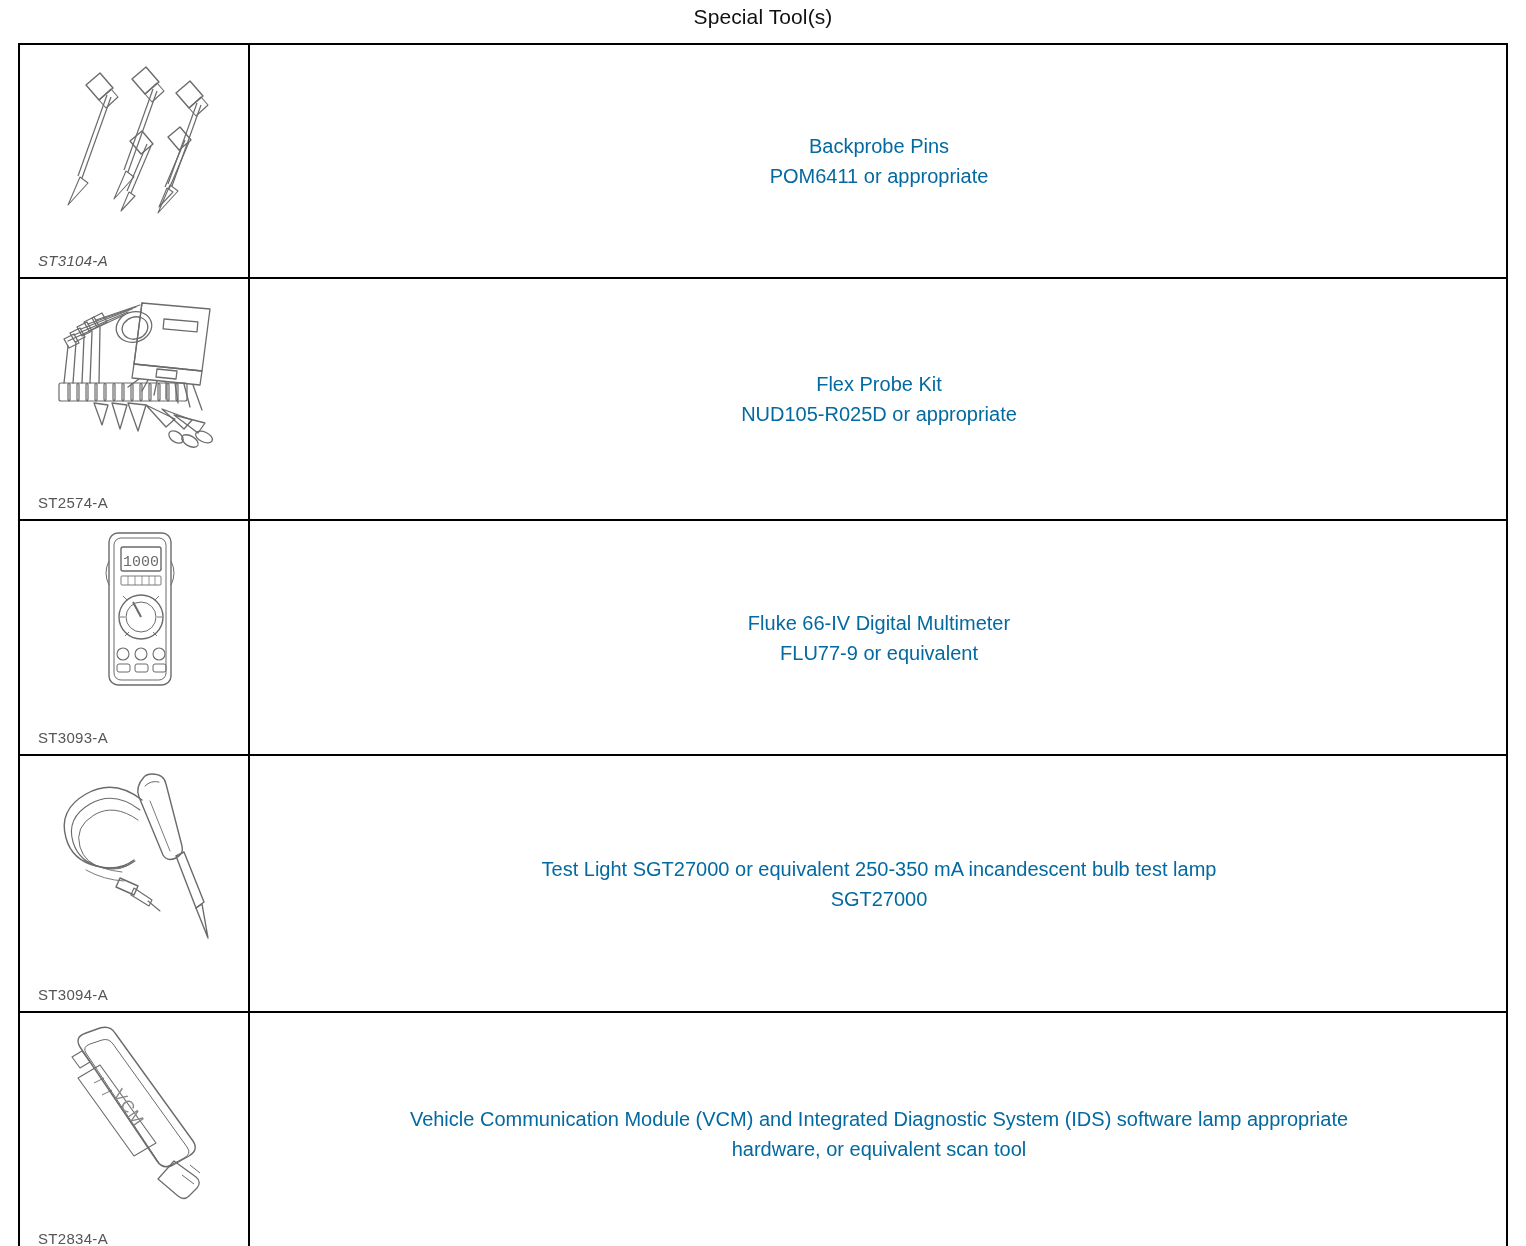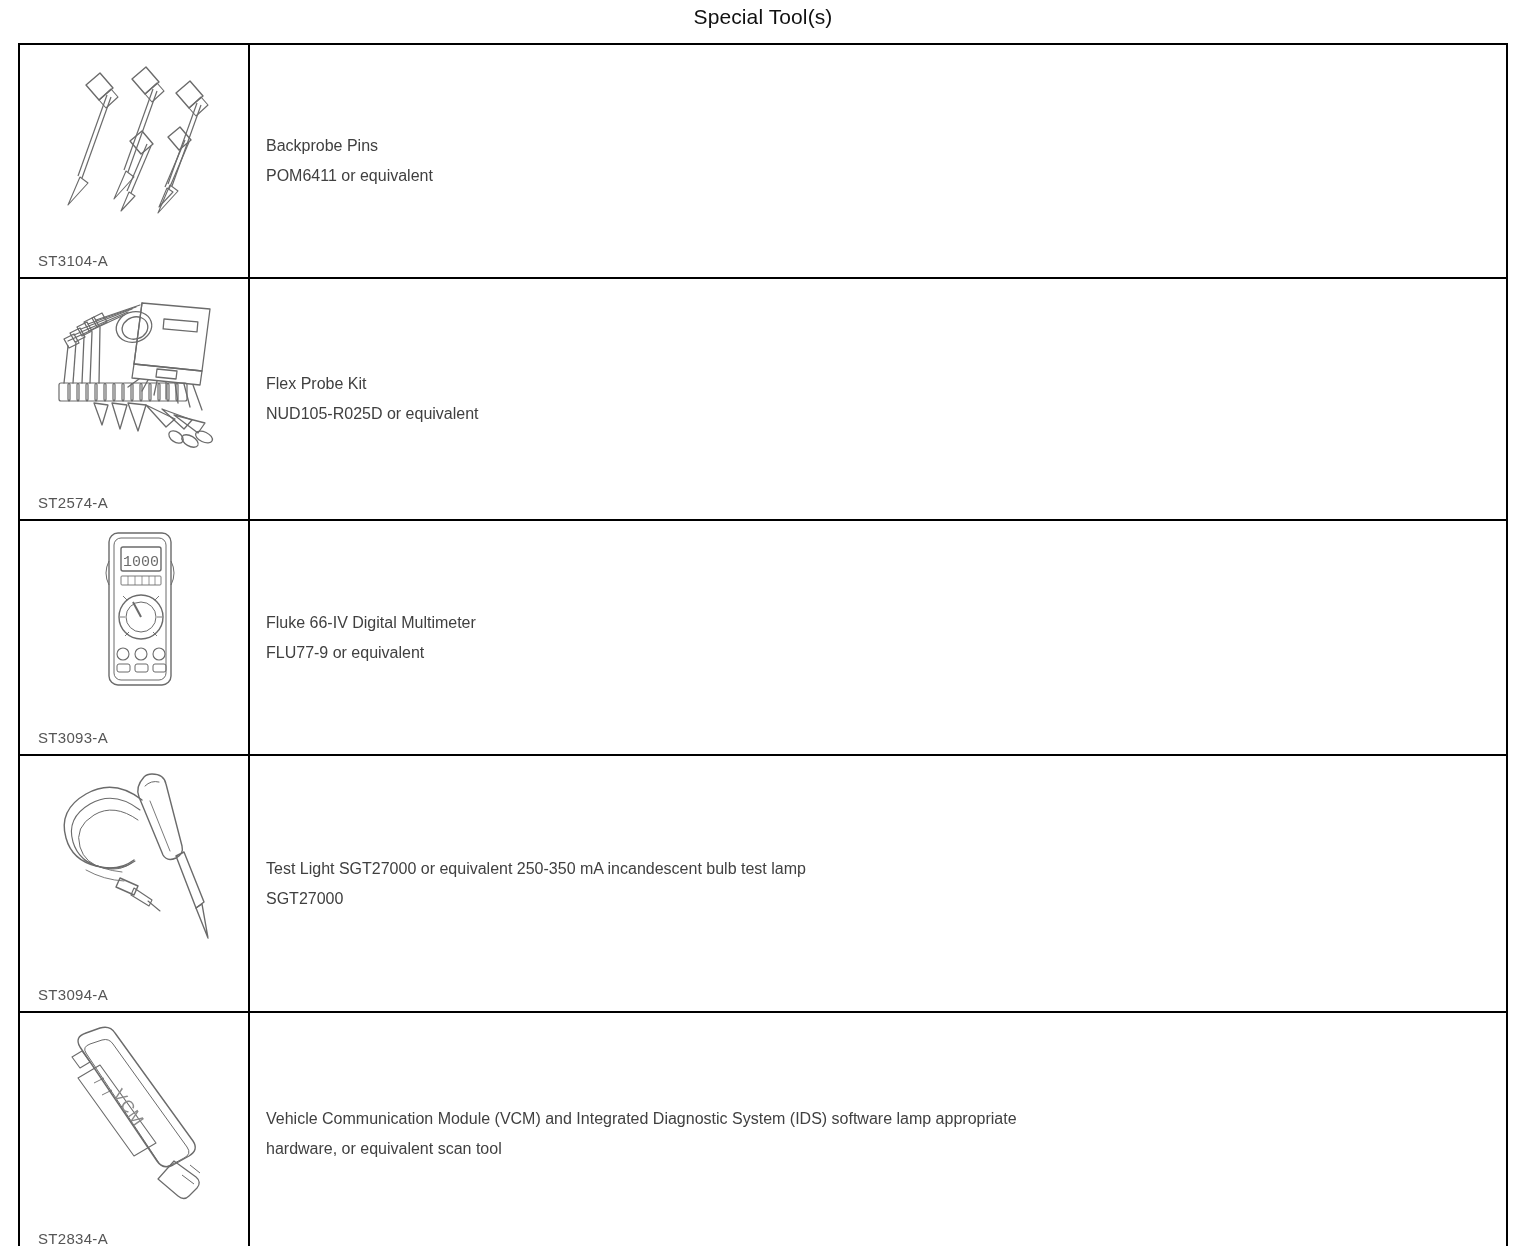--- a/index.html
+++ b/index.html
@@ -68,29 +68,30 @@
     left: 18px;
     bottom: 8px;
     font-size: 15px;
     color: #555;
     letter-spacing: 0.3px;
     font-family: "Liberation Sans", sans-serif;
   }
   .cell-text {
     vertical-align: middle;
     padding: 10px 14px 10px 16px;
-    font-size: 16px;
+    font-size: 20px;
     line-height: 30px;
-    color: #404040;
+    color: #0369a1;
+    text-align: center;
   }
   .desc-line {
     display: block;
     white-space: pre-wrap;
   }
-  .row-1 .img-wrap { height: 232px; }
+  .row-1 .img-wrap { height: 232px; font-style: italic; }
   .row-2 .img-wrap { height: 240px; text-align: center; }
   .row-3 .img-wrap { height: 233px; }
   .row-4 .img-wrap { height: 255px; }
   .row-5 .img-wrap { height: 242px; }
 </style>
 </head>
 <body>
 
 <div class="page">
 
@@ -132,21 +133,21 @@
                 <path d="M165 97 L145 144" stroke-width="1.2"></path>
                 <path d="M161 95 L141 142" stroke-width="1.2"></path>
                 <path d="M143 143 l-8 19 l14 -15 z" stroke-width="1.1"></path>
               </g>
             </svg>
             <div class="art-code">ST3104-A</div>
           </div>
         </td>
         <td class="cell-text">
           <span class="desc-line">Backprobe Pins</span>
-          <span class="desc-line">POM6411 or equivalent</span>
+          <span class="desc-line">POM6411 or appropriate</span>
         </td>
       </tr>
 
       <tr class="row-2">
         <td class="cell-img">
           <div class="img-wrap">
             <svg class="art" width="220" height="195" viewBox="0 0 220 195">
               <g fill="none" stroke="#6b6b6b" stroke-width="1.3" stroke-linejoin="round" stroke-linecap="round">
 
                 <path d="M118 24 l68 6 l-8 62 l-68 -7 z"></path>
@@ -209,21 +210,21 @@
                 <ellipse cx="152" cy="158" rx="8" ry="5" transform="rotate(35 152 158)"></ellipse>
                 <ellipse cx="166" cy="162" rx="9" ry="5" transform="rotate(30 166 162)"></ellipse>
                 <ellipse cx="180" cy="158" rx="9" ry="5" transform="rotate(25 180 158)"></ellipse>
               </g>
             </svg>
             <div class="art-code">ST2574-A</div>
           </div>
         </td>
         <td class="cell-text">
           <span class="desc-line">Flex Probe Kit</span>
-          <span class="desc-line">NUD105-R025D or equivalent</span>
+          <span class="desc-line">NUD105-R025D or appropriate</span>
         </td>
       </tr>
 
       <tr class="row-3">
         <td class="cell-img">
           <div class="img-wrap">
             <svg class="art" width="220" height="190" viewBox="0 0 220 190">
               <g fill="none" stroke="#6b6b6b" stroke-width="1.4" stroke-linejoin="round">
                 <rect x="85" y="12" width="62" height="152" rx="9"></rect>
                 <rect x="90" y="17" width="52" height="142" rx="7" stroke-width="1"></rect>

